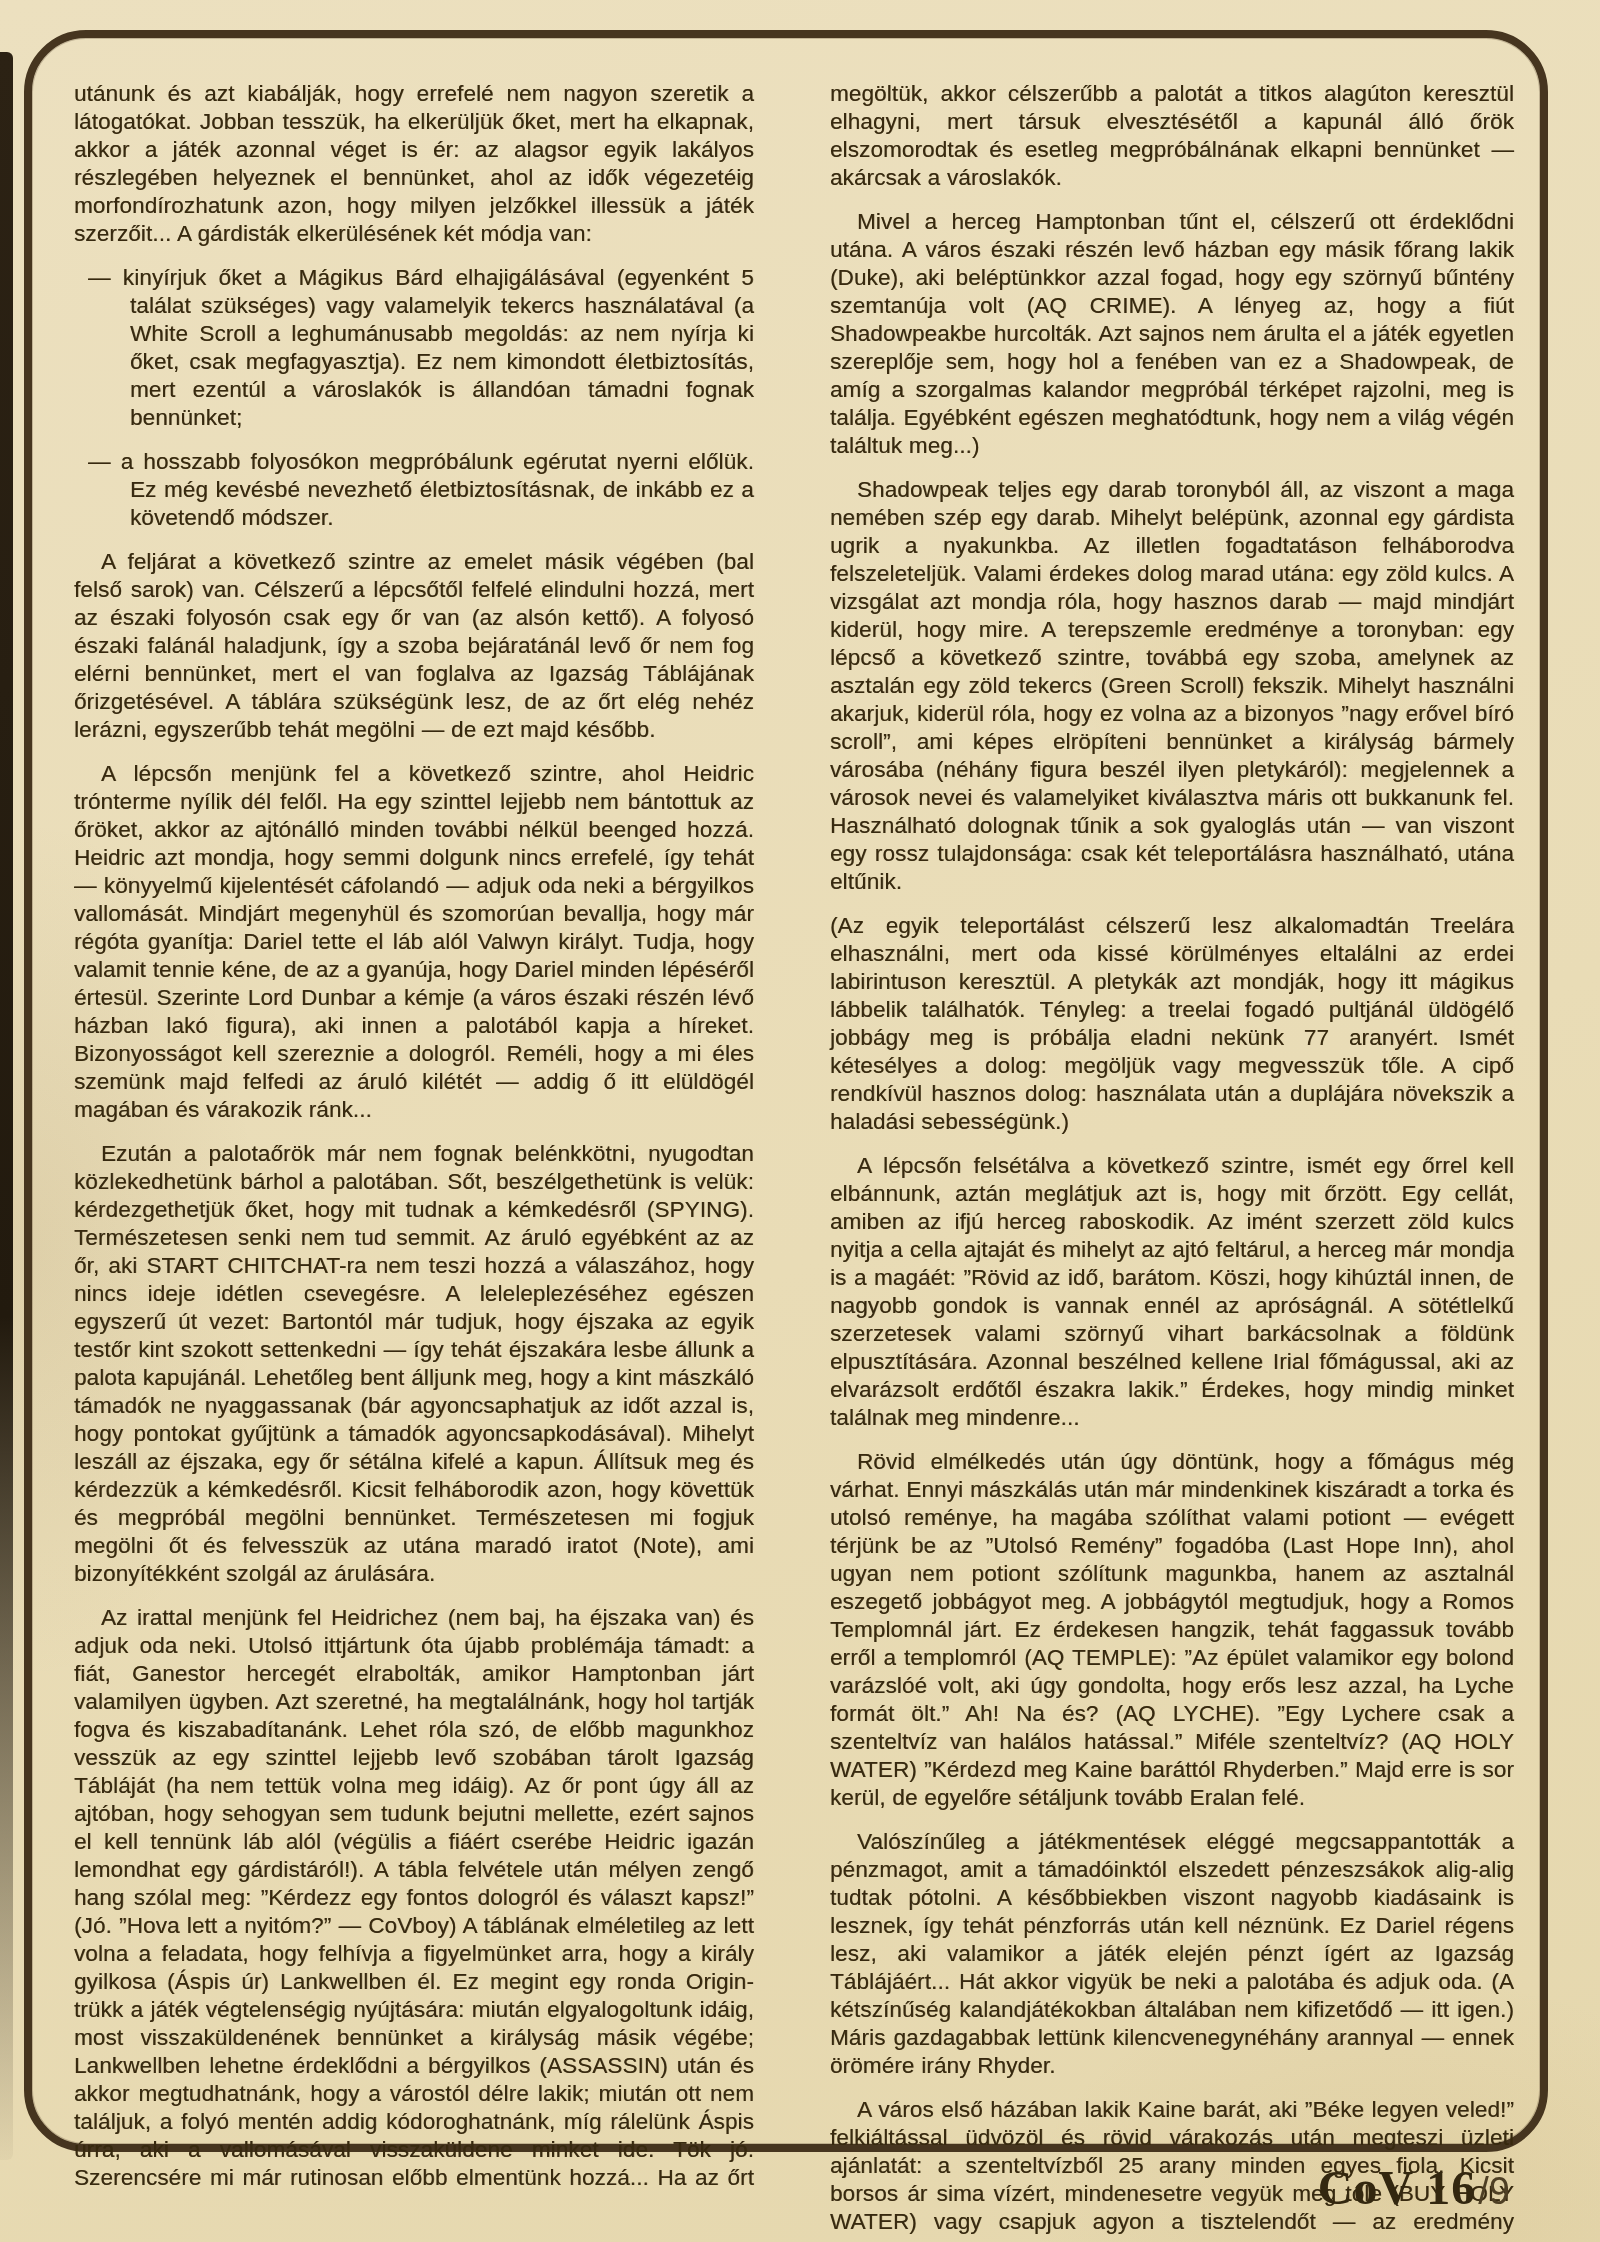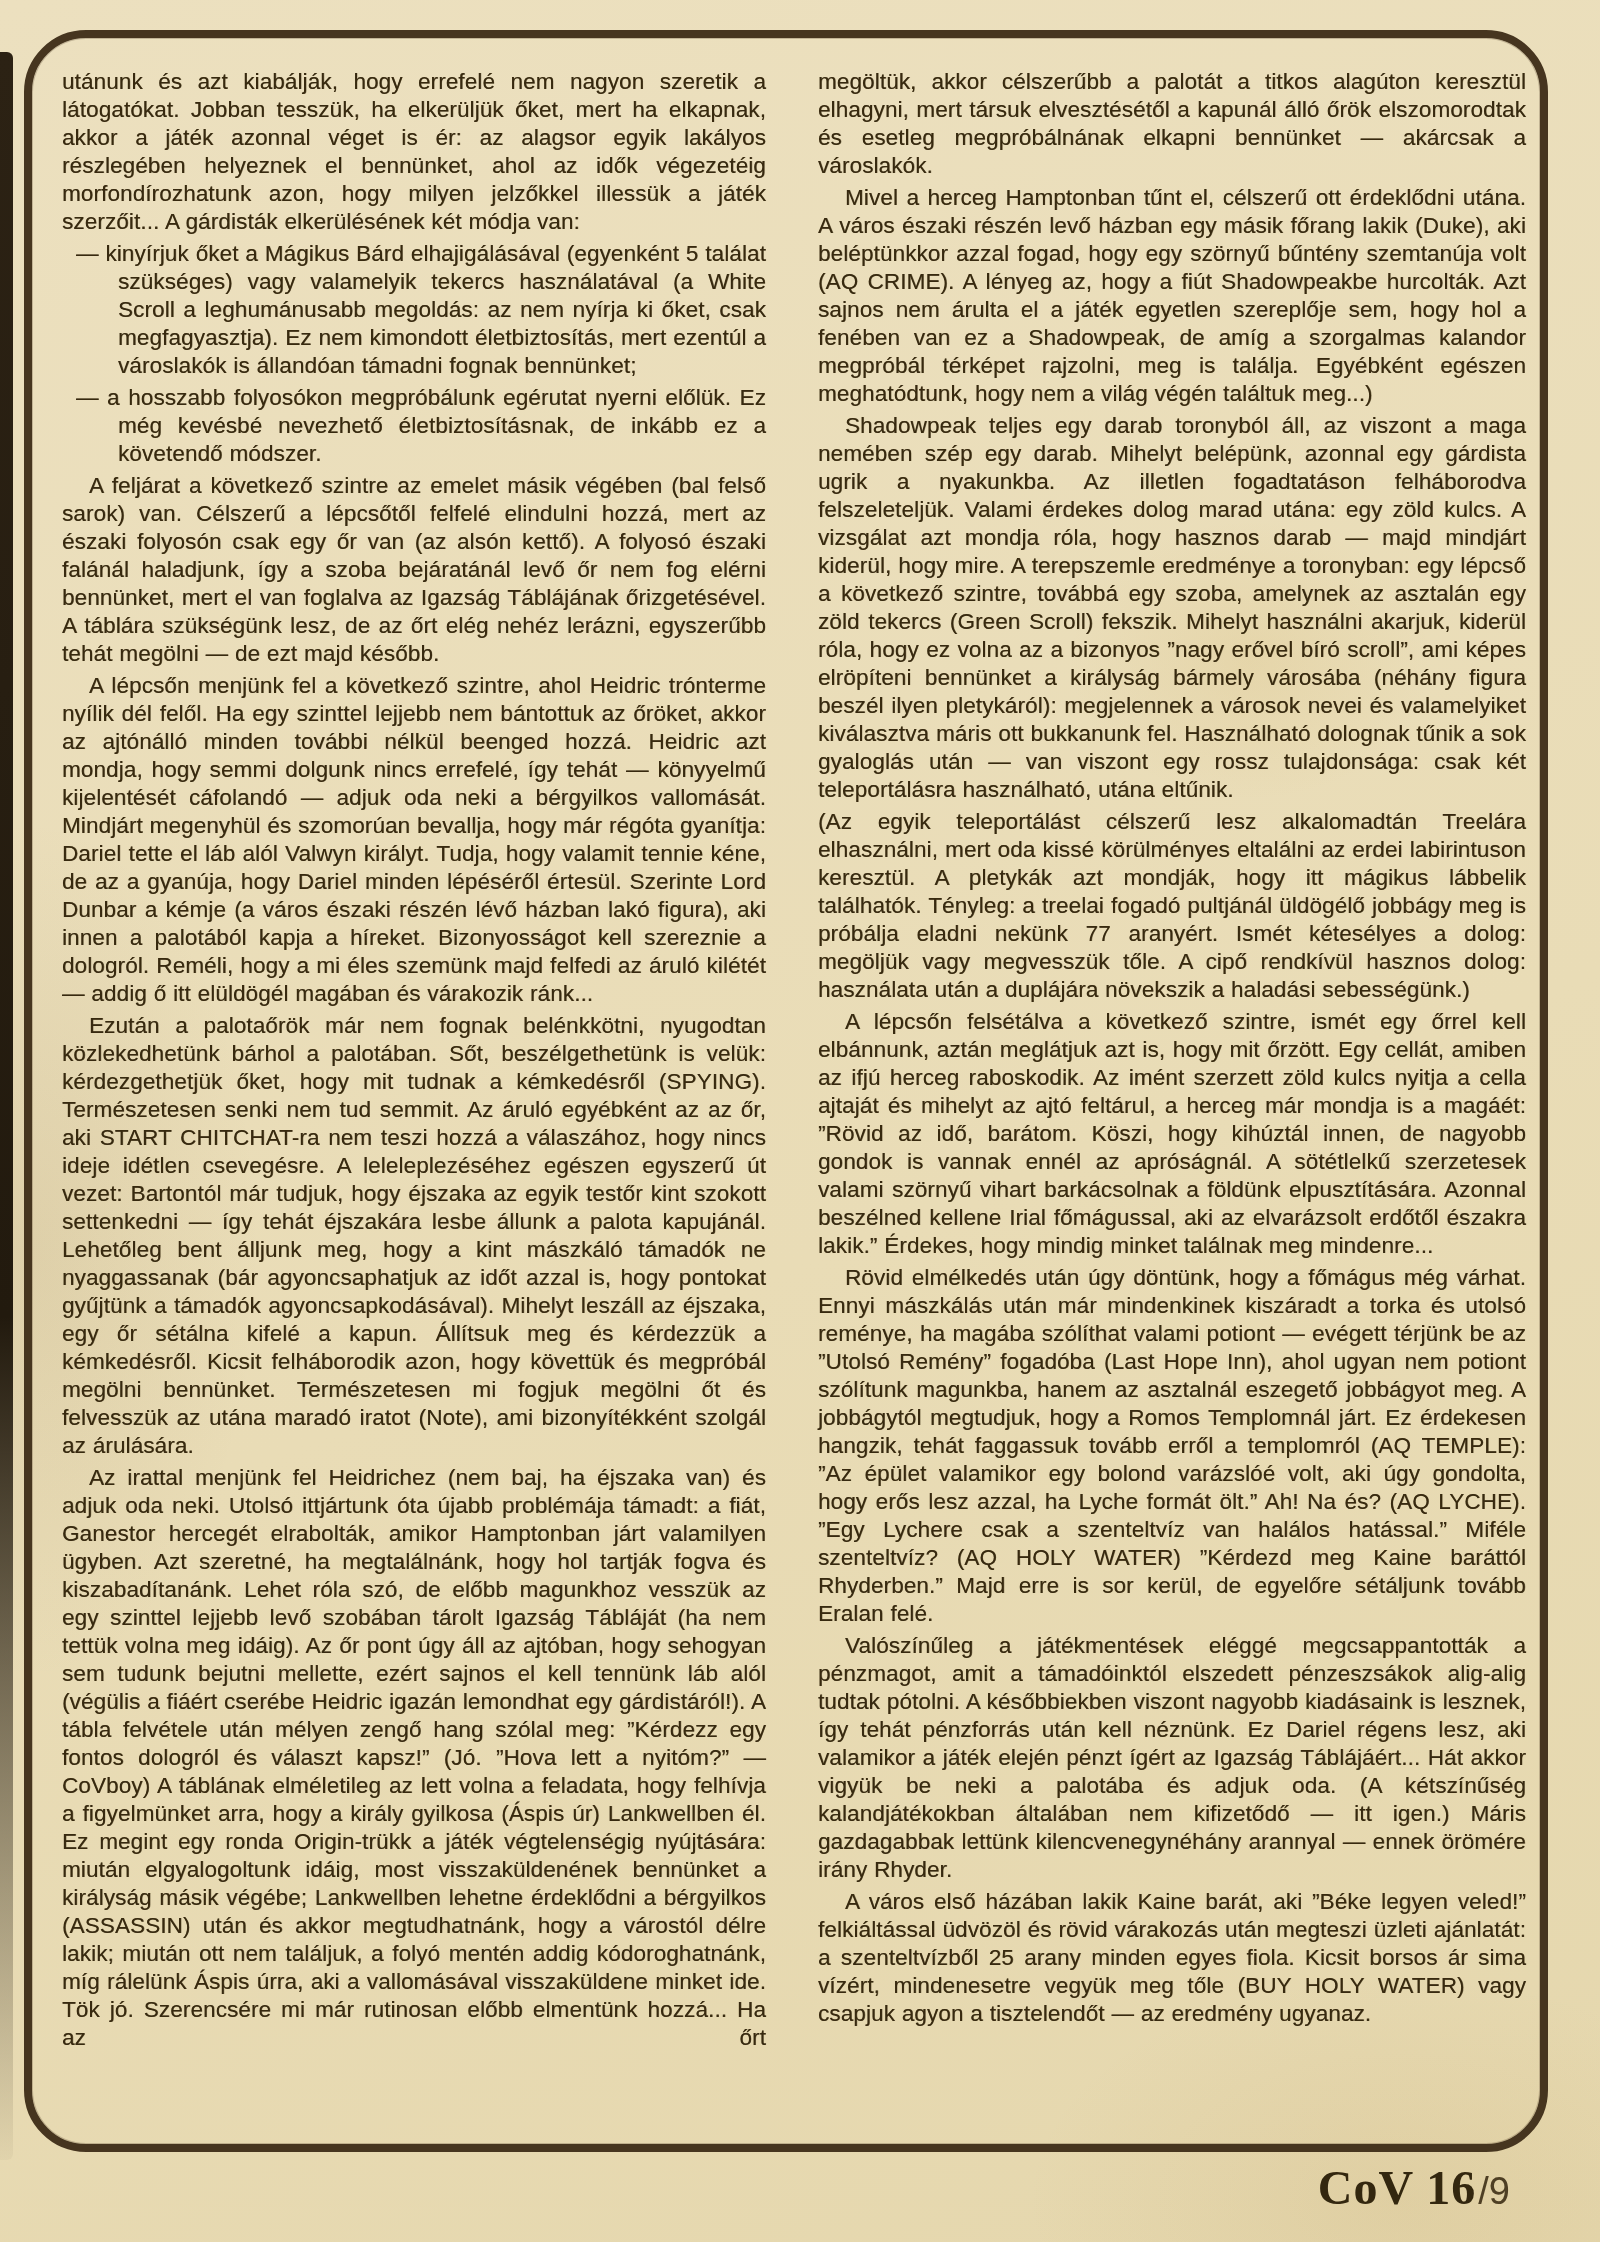--- a/index.html
+++ b/index.html
@@ -23,21 +23,21 @@
     box-shadow: inset 0 0 0 1px rgba(70,53,31,0.25);
   }
   .col {
     position: absolute; top: 64px; color: #37290f;
     font-size: 22.5px; line-height: 28px; text-align: justify;
     letter-spacing: 0.1px; word-spacing: 0.4px;
     text-shadow: 0.4px 0 0 rgba(55,41,15,0.55);
   }
   .col-left  { left: 58px;  width: 712px; }
   .col-right { left: 814px; width: 716px; }
-  .para { margin: 4px; }
+  .para { margin: 16px; }
   .para.indent { text-indent: 27px; }
   .para.flush  { text-indent: 0; }
   .para.bullet { padding-left: 56px; text-indent: -42px; }
   .para.cont   { text-align-last: justify; }
   .seg-n { font-style: normal; }
   .seg-i { }
   .seg-b { font-weight: 400; }
   .footer {
     position: absolute; top: 2160px; left: 1130px; width: 380px;
     text-align: right; white-space: nowrap;

